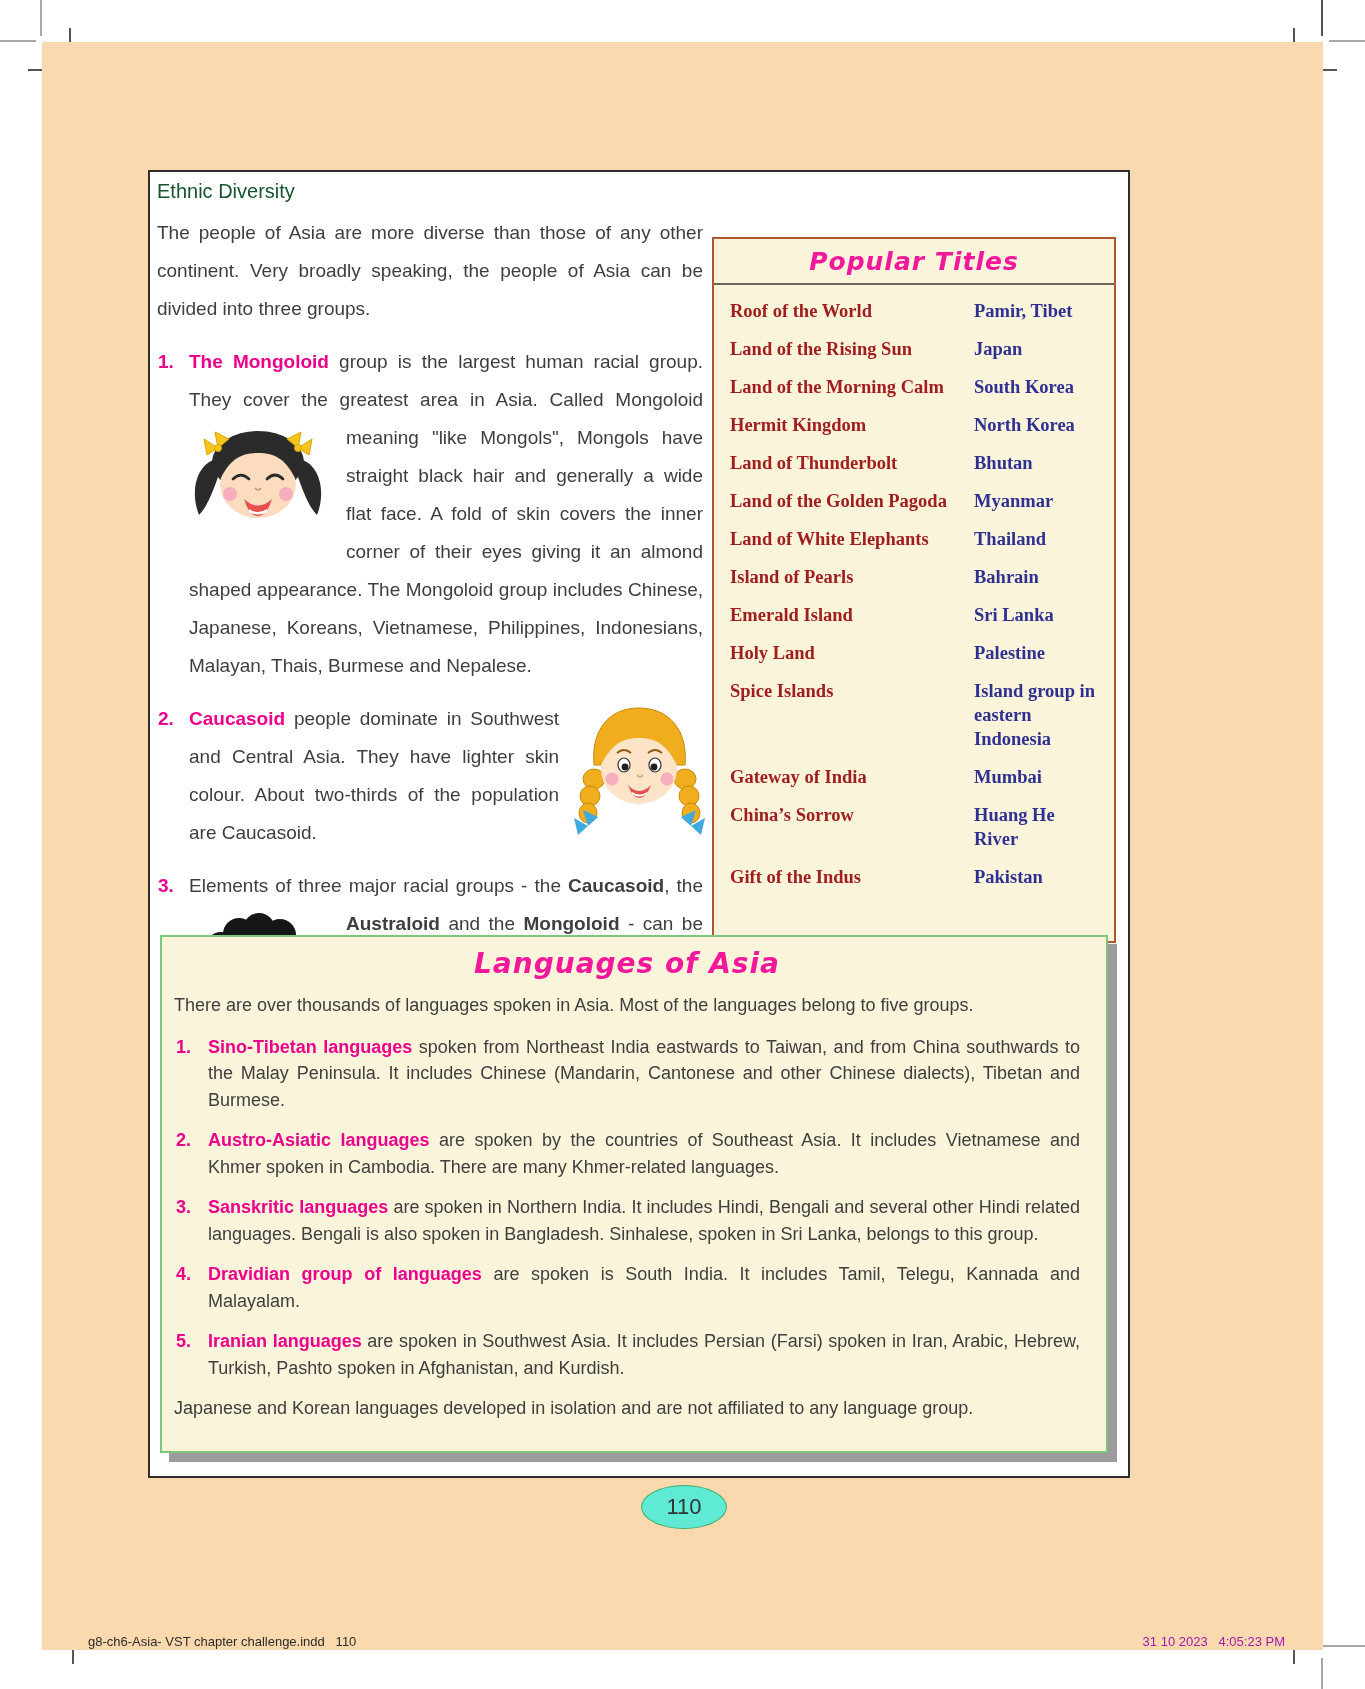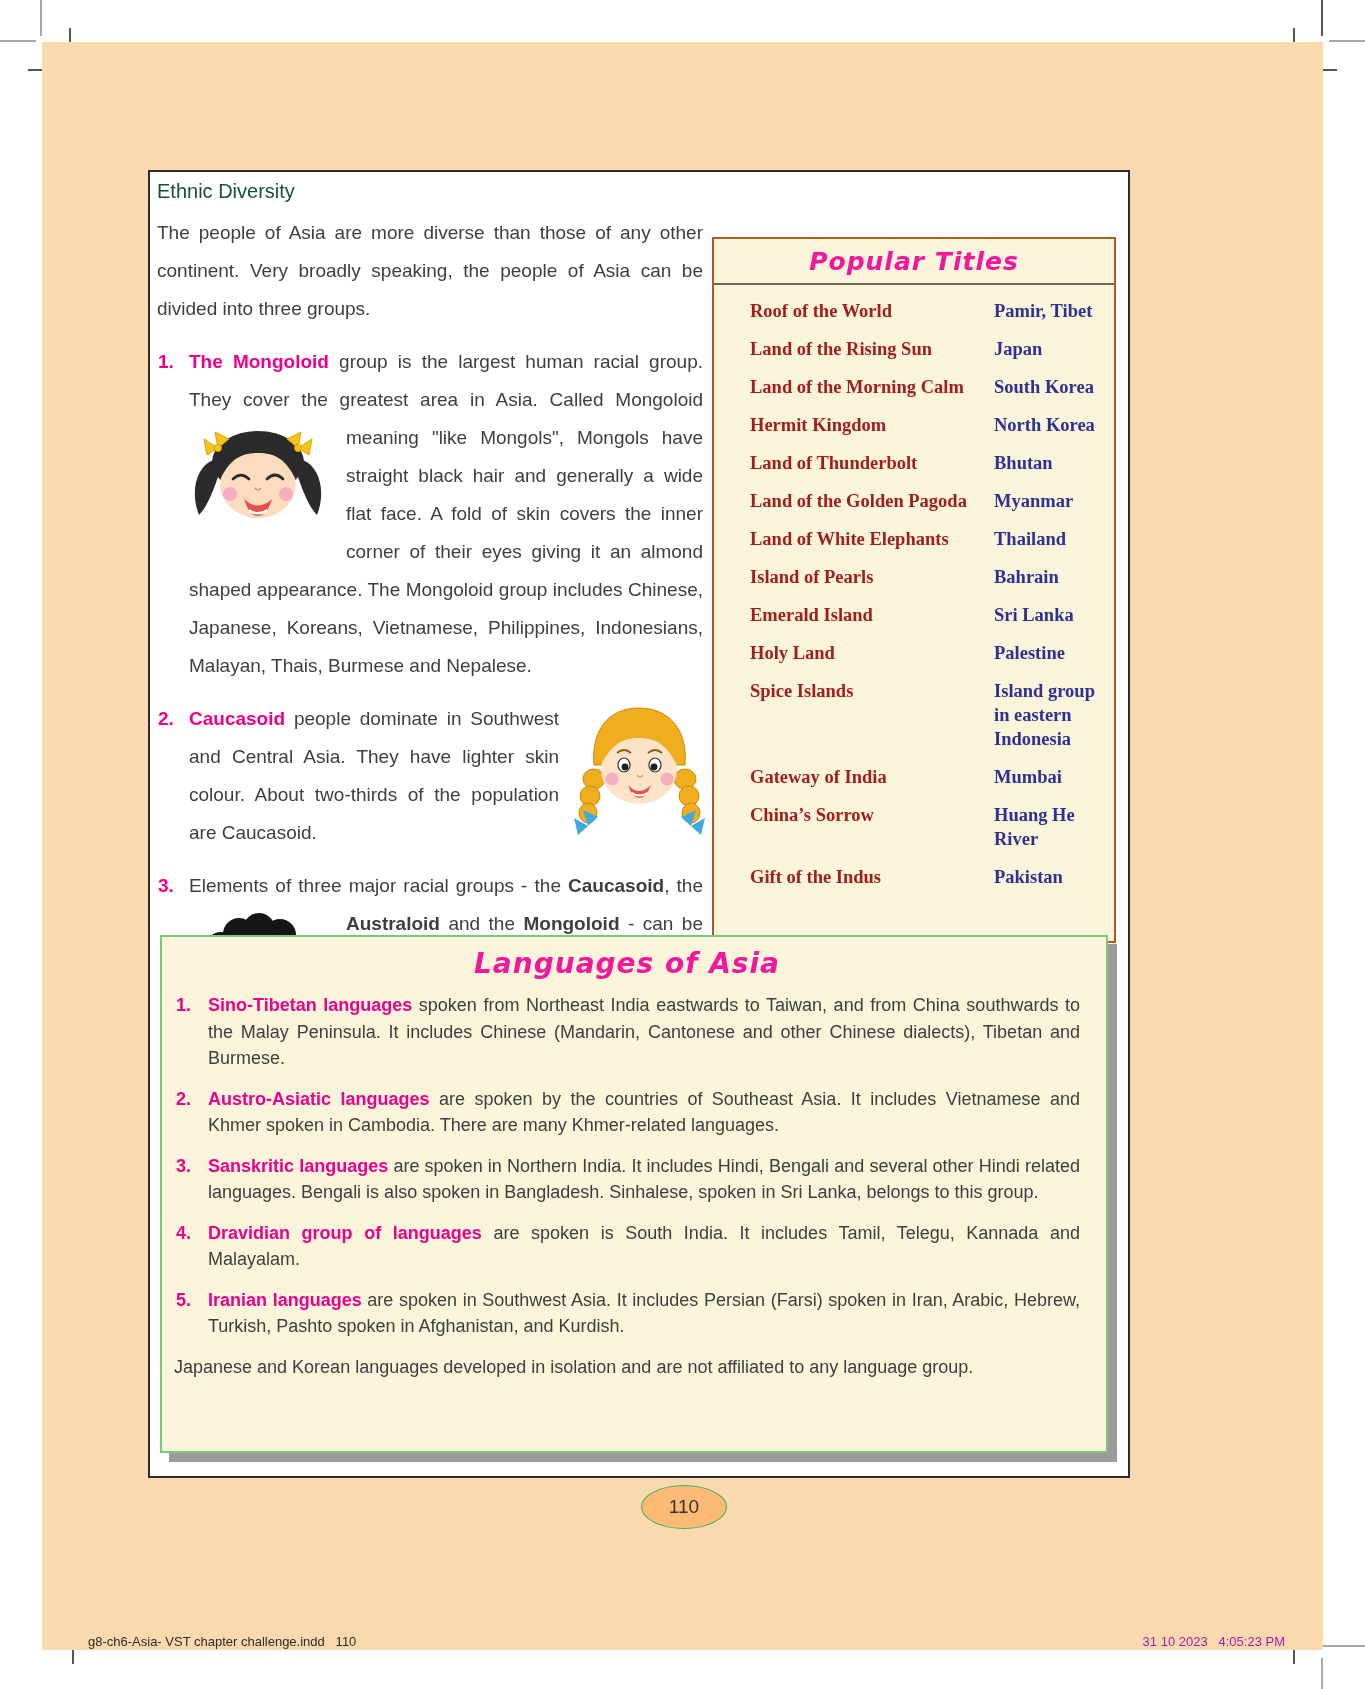--- a/index.html
+++ b/index.html
@@ -35,21 +35,21 @@
   }
   .popular-header {
     height:46px; border-bottom:2px solid #6b655a;
     display:flex; align-items:center; justify-content:center;
   }
   .comic {
     font-family:"DejaVu Sans", sans-serif; font-style:italic; font-weight:bold;
     color:#F3179B; letter-spacing:1px;
   }
   .popular-title-text { font-size:25px; }
-  .pt-rows { padding:14px 14px 0 4px;margin-left:32px; }
+  .pt-rows { padding:14px 14px 0 16px; }
   .pt-row {
     display:flex; margin-bottom:14px;
     font-family:"Liberation Serif", serif; font-weight:bold;
     font-size:18.5px; line-height:24px;
   }
   .pt-title { width:244px; flex:none; color:#A01E20; padding-right:6px; }
   .pt-place { flex:1; color:#2E3192; }
   
   .languages-box {
     position:absolute; left:10px; top:763px; width:948px; height:518px;
@@ -59,23 +59,23 @@
   }
   .languages-title { text-align:center; font-size:28px; margin-bottom:12px; }
   .lang-text { font-size:18px; line-height:26.5px; text-align:justify; color:#3e3e3e; }
   .lang-intro { margin-bottom:15px; }
   .lang-item { position:relative; padding-left:34px; margin-bottom:14px; }
   .lang-item .num { left:2px; }
   .lang-outro { margin-top:8px; }
   
   .page-oval {
     position:absolute; left:599px; top:1443px; width:86px; height:44px;
-    background:#fdba74; border:1.5px solid #3FAE6A; border-radius:50%;
+    background:#5eead4; border:1.5px solid #3FAE6A; border-radius:50%;
     display:flex; align-items:center; justify-content:center;
-    font-size:19px; color:#333;
+    font-size:22px; color:#333;
   }
   .footer-left {
     position:absolute; left:46px; top:1592px; font-size:13px; color:#2b2b2b; white-space:pre;
   }
   .footer-right {
     position:absolute; right:38px; top:1592px; font-size:13px; color:#a21caf; white-space:pre;text-align:right;
   }
   
   .cm { position:absolute; background:#a8a8a8; }
   .cm.dark { background:#555; }
@@ -259,20 +259,21 @@
           </div>
         <div class="pt-row">
             <span class="pt-title">Gift of the Indus</span>
             <span class="pt-place">Pakistan</span>
           </div>
       </div>
     </div>
 
     <div class="languages-box">
       <div class="comic languages-title">Languages of Asia</div>
+      <p class="lang-text lang-intro">There are over thousands of languages spoken in Asia. Most of the languages belong to five groups.</p>
 
       <p class="lang-text lang-item">
         <span class="num">1.</span>
         <span class="lead">Sino-Tibetan languages</span><span> spoken from Northeast India eastwards to Taiwan, and from China southwards to the Malay Peninsula. It includes Chinese (Mandarin, Cantonese and other Chinese dialects), Tibetan and Burmese.</span>
       </p>
       <p class="lang-text lang-item">
         <span class="num">2.</span>
         <span class="lead">Austro-Asiatic languages</span><span> are spoken by the countries of Southeast Asia. It includes Vietnamese and Khmer spoken in Cambodia. There are many Khmer-related languages.</span>
       </p>
       <p class="lang-text lang-item">

